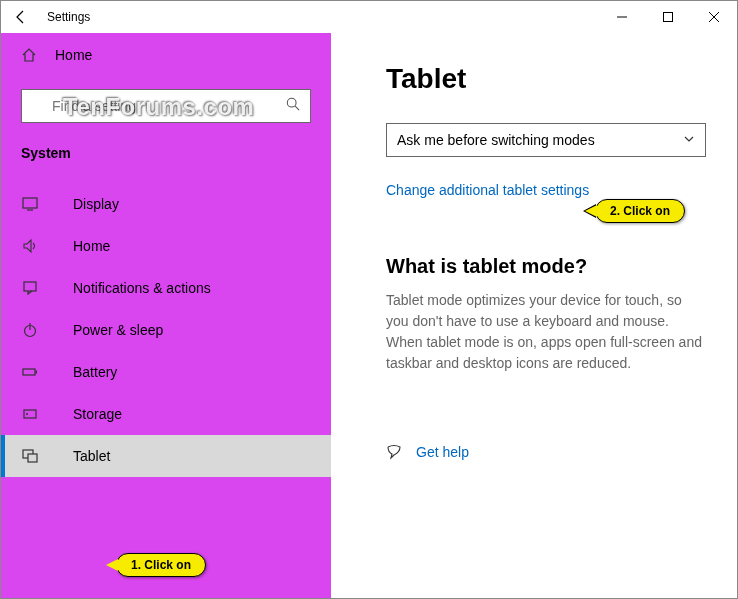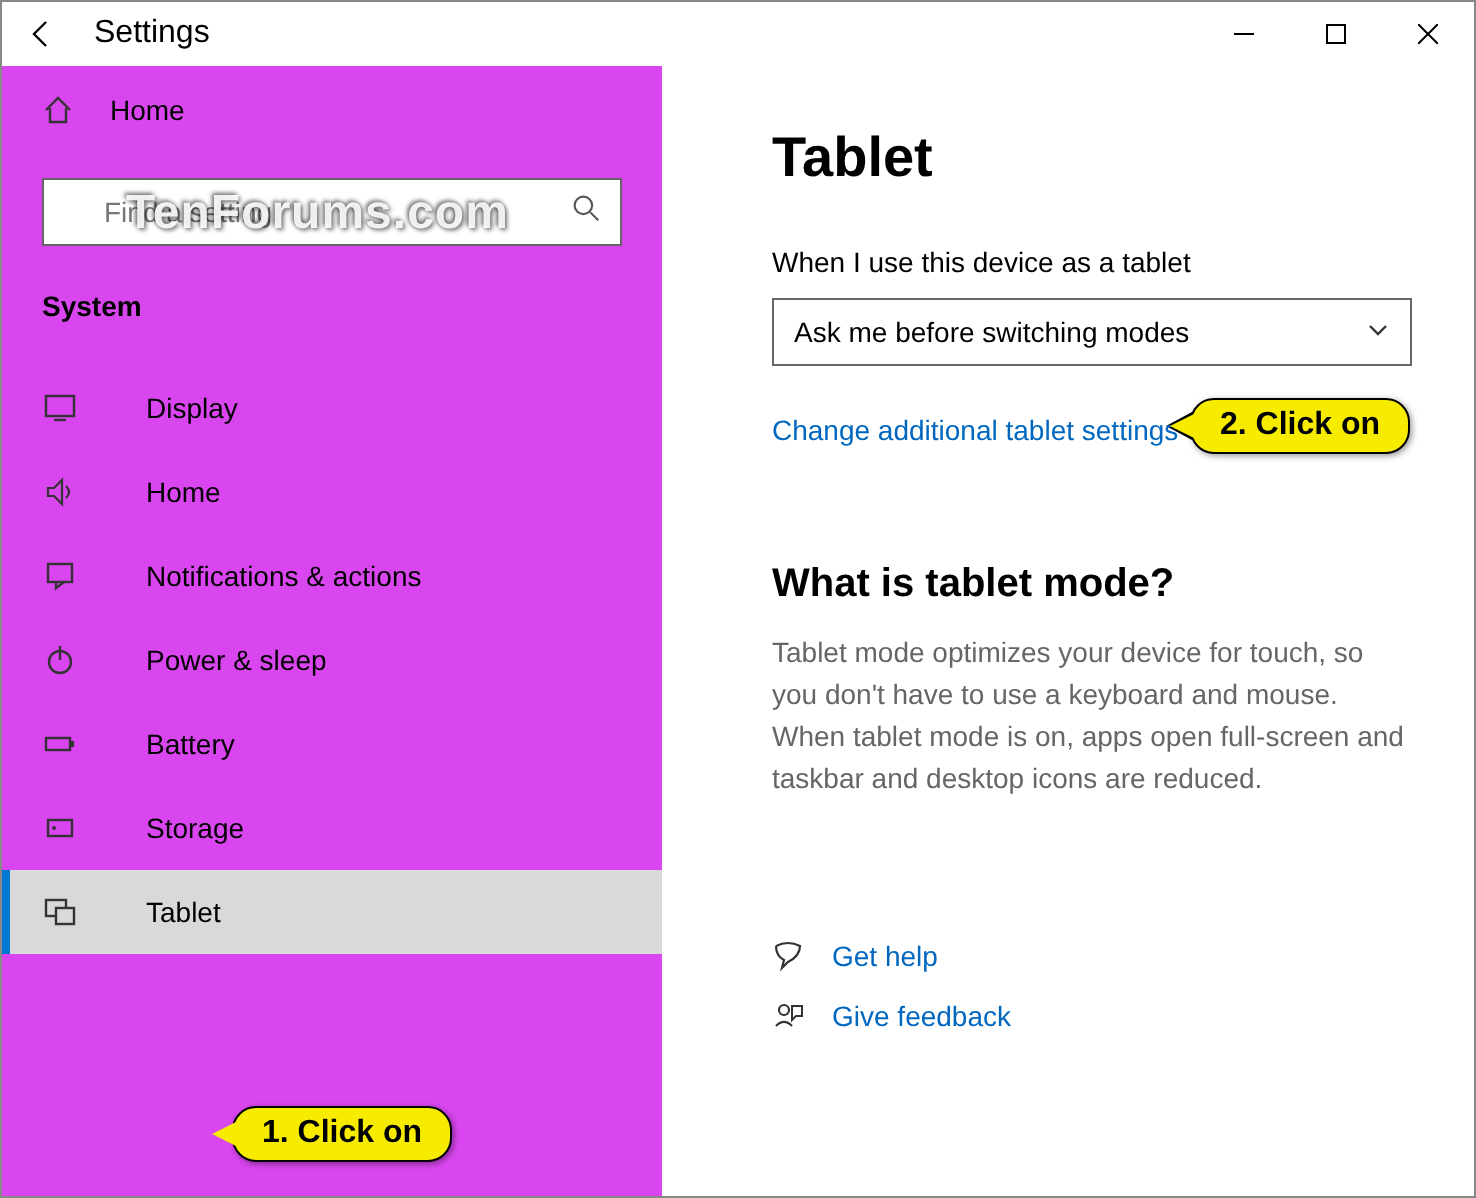--- a/index.html
+++ b/index.html
@@ -1,20 +1,20 @@
 <!DOCTYPE html>
 <html><head>
   <meta charset="utf-8">
   <style>
     * { margin: 0; padding: 0; box-sizing: border-box; font-family: "Segoe UI", Tahoma, sans-serif; }
     body { width: 738px; height: 599px; background: #fff; overflow: hidden; position: relative; border: 1px solid #888; }
     .titlebar { height: 32px; display: flex; align-items: center; background: #fff; }
     .titlebar-left { display: flex; align-items: center; padding-left: 12px; gap: 18px; }
     .back-arrow { width: 16px; height: 16px; display:flex; align-items:center; justify-content:center; cursor:pointer; }
-    .titlebar-title { font-size: 16px; color: #000; }
+    .titlebar-title { font-size: 12px; color: #000; }
     .titlebar-controls { margin-left: auto; display: flex; }
     .titlebar-btn { width: 46px; height: 32px; display: flex; align-items: center; justify-content: center; cursor: pointer; }
     .titlebar-btn svg { width: 10px; height: 10px; }
     .app-body { display: flex; height: calc(100% - 32px); }
     .sidebar { width: 330px; background: #d946ef; padding-top: 6px; position: relative; }
     .home-row { display: flex; align-items: center; gap: 18px; padding: 8px 20px; cursor: pointer; }
     .home-icon { width: 16px; height: 16px; display:flex; align-items:center; justify-content:center; }
     .home-label { font-size: 14px; color: #000; }
     .watermark { position: absolute; left: 62px; top: 60px; font-size: 24px; font-weight: 700; color: rgba(255,255,255,0.9); text-shadow: 1px 1px 2px rgba(0,0,0,0.55), -1px -1px 2px rgba(0,0,0,0.55); letter-spacing: 0.5px; pointer-events:none; }
     .search-box { margin: 18px 20px 10px 20px; height: 34px; background: #fff; border: 1px solid #666; display: flex; align-items: center; padding: 0 10px; justify-content: space-between; }
@@ -25,24 +25,24 @@
     .nav-item.selected { background: #d9d9d9; }
     .nav-item.selected::before { content:""; position:absolute; left:0; top:0; bottom:0; width:4px; background:#0078d4; }
     .nav-icon { width: 18px; height: 18px; display:flex; align-items:center; justify-content:center; color:#333; }
     .content { flex: 1; padding: 30px 30px 20px 55px; overflow: auto; }
     .page-title { font-size: 28px; font-weight: 600; margin-bottom: 28px; }
     .field-label { font-size: 14px; margin-bottom: 10px; }
     .dropdown { width: 320px; height: 34px; border: 1px solid #666; display: flex; align-items: center; padding: 0 10px; justify-content: space-between; font-size: 14px; cursor:pointer; margin-bottom: 24px; }
     .link { color: #0067c0; font-size: 14px; cursor:pointer; display:inline-block; }
     .section-title { font-size: 20px; font-weight: 600; margin-top: 56px; margin-bottom: 12px; }
     .body-text { font-size: 14px; color: #666; line-height: 1.5; max-width: 320px; }
-    .help-links { margin-top: 70px; display:flex; flex-direction:column; gap:14px; }
+    .help-links { margin-top: 70px; display:flex; flex-direction:row; gap:26px; }
     .help-row { display: flex; align-items: center; gap: 14px; font-size: 14px; }
     .help-row .icon { width:16px; height:16px; display:flex;align-items:center;justify-content:center; color:#333;}
-    .callout { position: absolute; background: #f7ec00; border: 1px solid #000; border-radius: 12px; padding: 4px 14px; font-size: 16px; font-weight: 600; box-shadow: 1px 1px 3px rgba(0,0,0,0.4); pointer-events:none; }
+    .callout { position: absolute; background: #f7ec00; border: 1px solid #000; border-radius: 12px; padding: 4px 14px; font-size: 12px; font-weight: 600; box-shadow: 1px 1px 3px rgba(0,0,0,0.4); pointer-events:none; }
     .callout::before { content:""; position:absolute; width:0; height:0; }
     .callout-arrow-left::before { border-top:6px solid transparent; border-bottom:6px solid transparent; border-right:12px solid #f7ec00; left:-11px; top:50%; transform:translateY(-50%); }
     .callout-arrow-left::after { content:""; position:absolute; border-top:7px solid transparent; border-bottom:7px solid transparent; border-right:13px solid #000; left:-13px; top:50%; transform:translateY(-50%); z-index:-1;}
     #callout1 { left: 115px; top: 552px; }
     #callout2 { left: 594px; top: 198px; }
   </style>
 </head>
 <body>
 
 <div class="titlebar">
@@ -161,49 +161,38 @@
               <rect x="7" y="7" width="9" height="8" stroke="#333" stroke-width="1.2" fill="#d9d9d9"></rect>
             </svg>
           </span>
         <span>Tablet</span>
       </div>
     </div>
   </div>
 
   <div class="content">
     <div class="page-title">Tablet</div>
-    <div class="field-label">When I use this device as a tablet</div>
     <div class="dropdown">
       <span>Ask me before switching modes</span>
       <span><svg width="12" height="12" viewBox="0 0 12 12">
             <path d="M2 4 L6 8 L10 4" stroke="#333" stroke-width="1.2" fill="none"></path>
           </svg></span>
     </div>
     <span class="link">Change additional tablet settings</span>
 
     <div class="section-title">What is tablet mode?</div>
     <div class="body-text">Tablet mode optimizes your device for touch, so you don't have to use a keyboard and mouse. When tablet mode is on, apps open full-screen and taskbar and desktop icons are reduced.</div>
 
     <div class="help-links">
       <div class="help-row">
         <span class="icon">
             <svg viewBox="0 0 16 16">
               <path d="M2 3 Q8 0 14 3 Q14 8 8 11 L5 14 L6 10 Q2 8 2 3" stroke="#333" stroke-width="1.1" fill="none"></path>
             </svg>
           </span>
         <span class="link">Get help</span>
       </div>
-      <div class="help-row">
-        <span class="icon">
-            <svg viewBox="0 0 16 16">
-              <circle cx="6" cy="5" r="2.5" stroke="#333" stroke-width="1.1" fill="none"></circle>
-              <path d="M2 13 Q6 9 10 13" stroke="#333" stroke-width="1.1" fill="none"></path>
-              <path d="M10 3 L15 3 L15 8 L12 8 L10 10 Z" stroke="#333" stroke-width="1" fill="none"></path>
-            </svg>
-          </span>
-        <span class="link">Give feedback</span>
-      </div>
     </div>
   </div>
 </div>
 
 <div id="callout1" class="callout callout-arrow-left">1. Click on</div>
 <div id="callout2" class="callout callout-arrow-left">2. Click on</div>
 
 </body></html>

